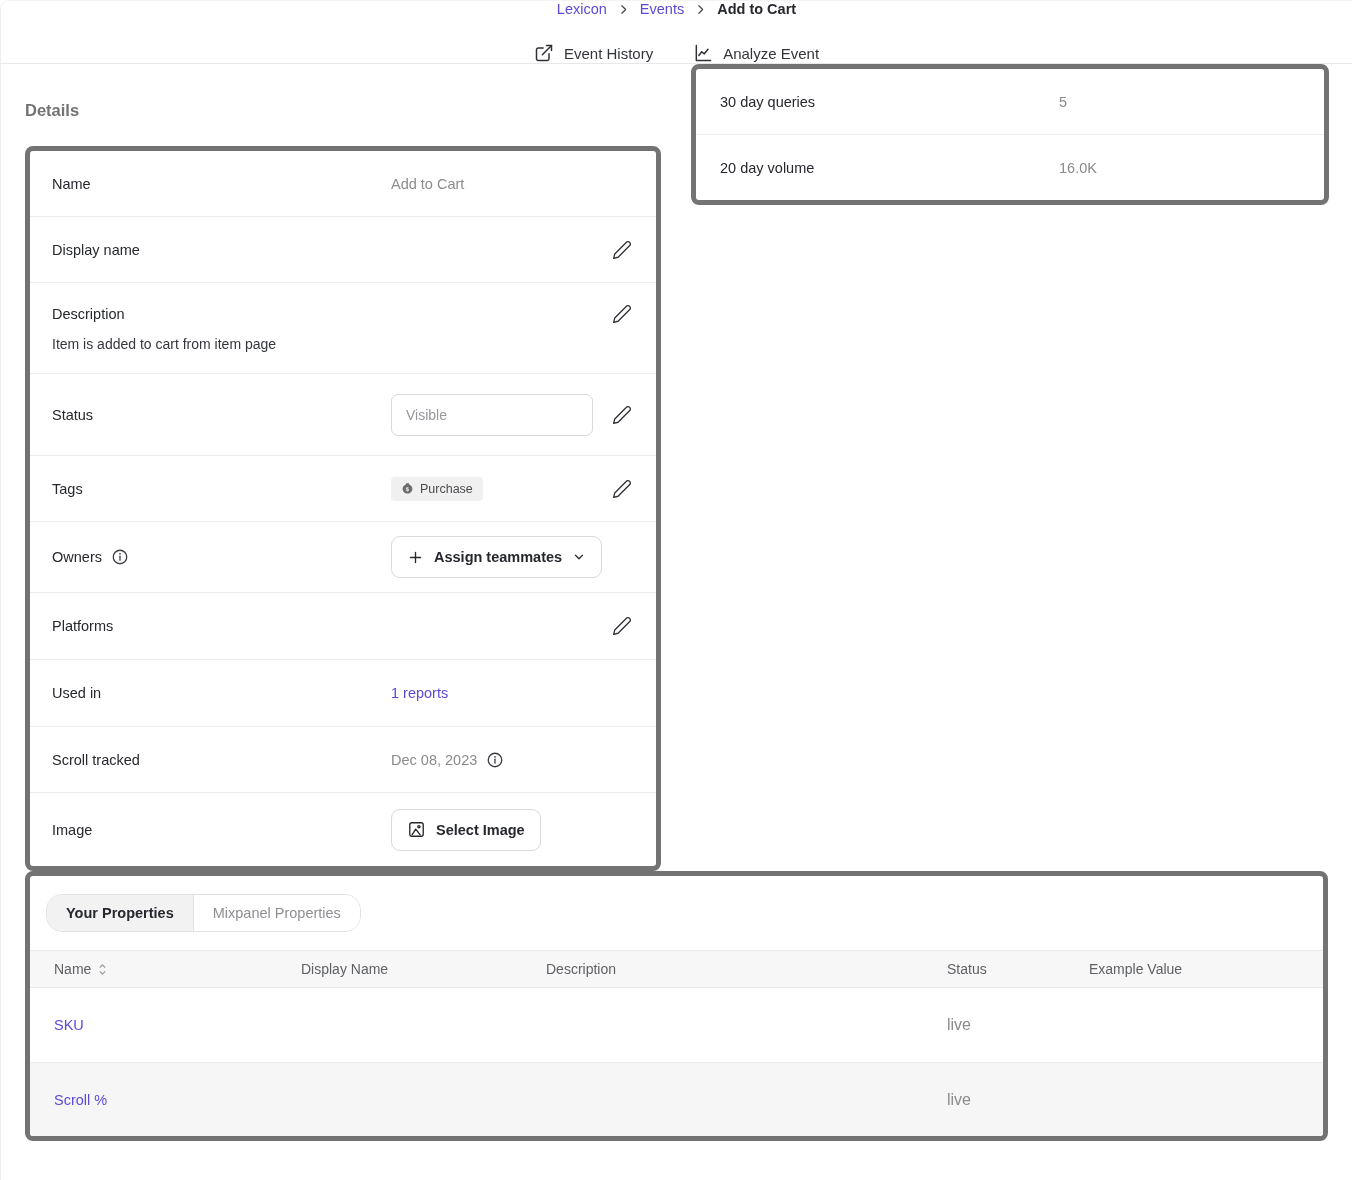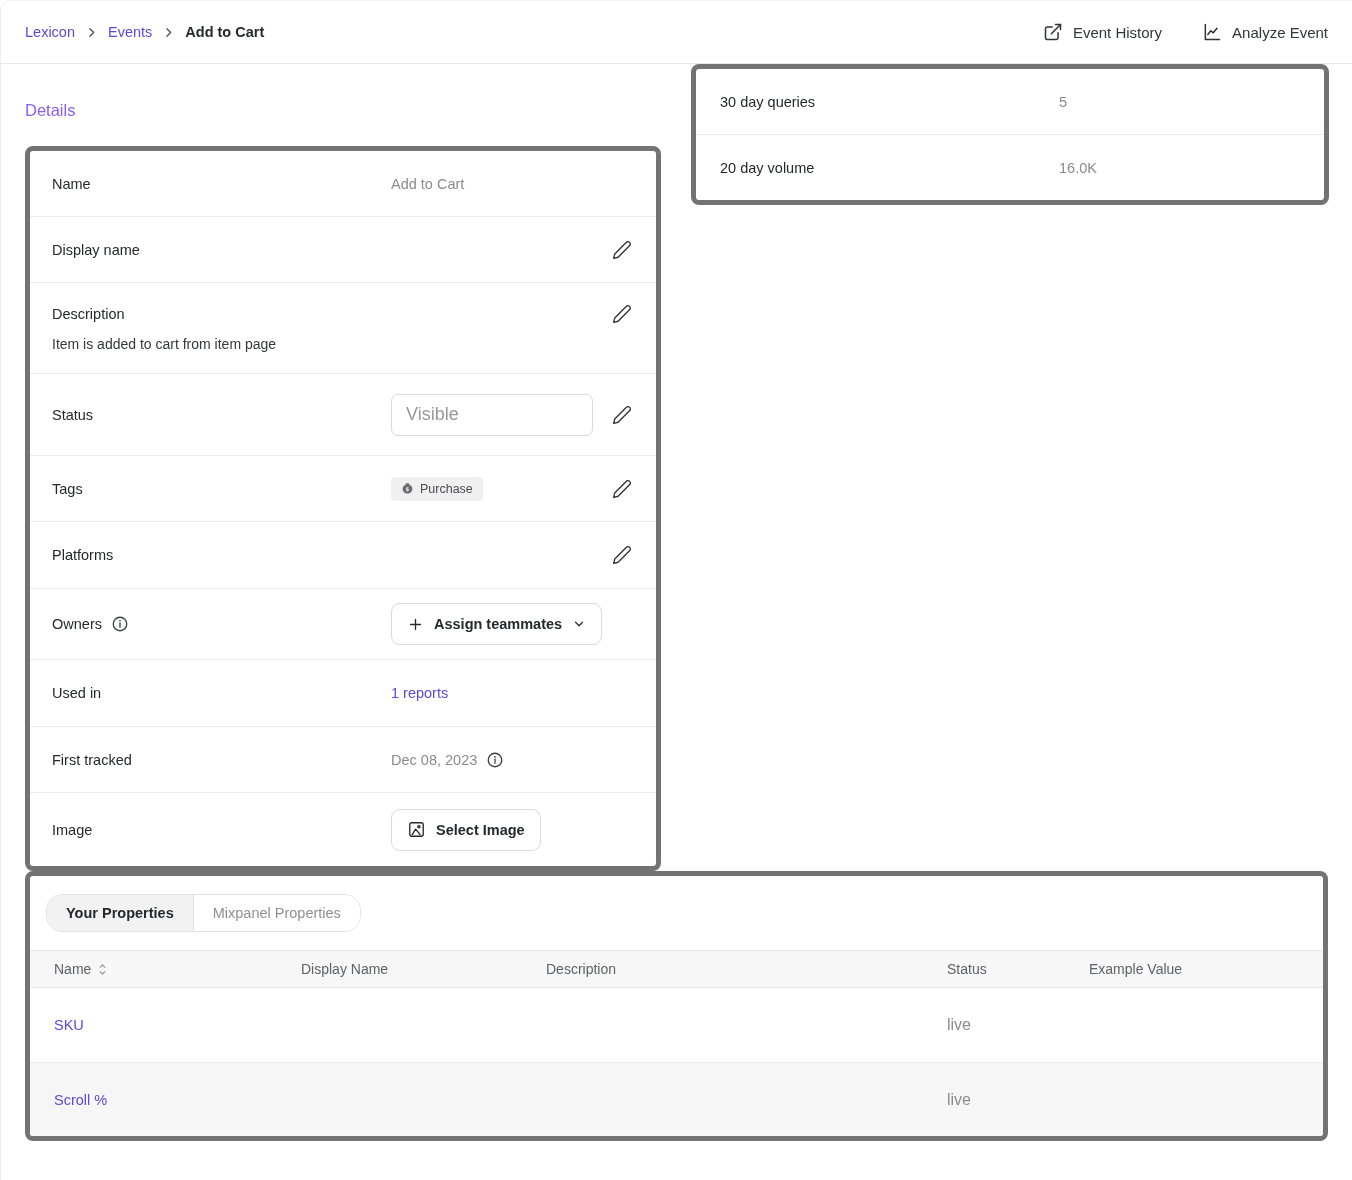--- a/index.html
+++ b/index.html
@@ -7,56 +7,56 @@
   body {
     width:1352px; height:1180px; overflow:hidden;
     background:#fff; color:#26282d;
     font-family:"Liberation Sans", sans-serif;
     -webkit-font-smoothing:antialiased;
   }
   .page { width:1352px; height:1180px; border-left:1px solid #ededed; border-top:1px solid #f3f3f3; border-top-left-radius:10px; overflow:hidden; }
 
   
   .topbar { height:63px; display:flex; align-items:center; justify-content:space-between;
-            padding:0 24px; border-bottom:1px solid #e8e8e8; background:#fff; }
+            padding:0 24px; border-bottom:1px solid #e8e8e8; background:#fff;flex-direction:column; }
   .crumbs { display:flex; align-items:center; gap:10px; font-size:14.5px; }
   .crumb-link { color:#5b4ad9; font-weight:500; cursor:pointer; }
   .crumb-sep { display:flex; color:#4a4a4a; }
   .crumb-current { font-weight:700; color:#26282d; }
   .top-actions { display:flex; align-items:center; gap:40px; }
   .action-btn { display:flex; align-items:center; gap:10px; background:none; border:none; padding:0;
                 font-family:inherit; font-size:15px; font-weight:500; color:#33353a; cursor:pointer; }
   .action-btn svg { color:#2f3136; }
 
   
   .main { padding:0 24px; }
   .cols { display:flex; gap:30px; align-items:flex-start; }
   .col-left { width:636px; flex:0 0 636px; }
   .col-right { width:638px; flex:0 0 638px; }
-  .section-title { font-size:16.5px; font-weight:400; color:#8b5cf6; margin:37px 0 26px; }
+  .section-title { font-size:16.5px; font-weight:700; color:#737373; margin:37px 0 26px; }
   .card { border:5px solid #737373; border-radius:8px; background:#fff; }
 
   
   .drow { display:flex; align-items:center; padding:0 22px; }
   .drow + .drow { border-top:1px solid #ececec; }
   .dlabel { flex:0 0 339px; display:flex; align-items:center; gap:9px;
             font-size:14.5px; font-weight:500; color:#26282d; }
   .dval { font-size:14.5px; color:#8b8b8b; }
   .pencil-btn { margin-left:auto; background:none; border:none; padding:2px; display:flex;
                 color:#2f3136; cursor:pointer; }
   .row-name{height:65px} .row-display{height:66px}
   .row-desc{display:block; padding:19px 22px 21px;}
   .desc-top{display:flex; align-items:center;}
   .desc-text{margin-top:10px; font-size:14px; color:#35373c;}
   .row-status{height:82px} .row-tags{height:66px} .row-platforms{height:67px}
   .row-owners{height:71px} .row-usedin{height:67px} .row-tracked{height:66px} .row-image{height:74px}
 
   .status-select { width:202px; height:42px; display:flex; align-items:center; padding:0 14px;
                    border:1px solid #d9d9d9; border-radius:7px; background:#fff;
-                   font-size:18px; color:#97979c; cursor:pointer; }
+                   font-size:14px; color:#97979c; cursor:pointer; }
   .tag-chip { display:inline-flex; align-items:center; gap:6px; padding:5px 10px;
               background:#f0f0f1; border-radius:4px; font-size:12.5px; font-weight:500; color:#4c4c50; cursor:pointer; }
   .outline-btn { display:flex; align-items:center; gap:10px; height:42px; padding:0 15px;
                  border:1px solid #d9d9d9; border-radius:9px; background:#fff;
                  font-family:inherit; font-size:14.5px; font-weight:600; color:#26282d; cursor:pointer; }
   .outline-btn svg { color:#26282d; }
   .link { color:#5b4ad9; font-size:14.5px; cursor:pointer; }
   .val-with-icon { display:flex; align-items:center; gap:9px; }
   .info-icon { color:#3a3c41; display:flex; }
 
@@ -196,31 +196,20 @@
             </span>
             <button class="pencil-btn">
               <span style="display:flex">
                 <svg width="20" height="20" viewBox="0 0 24 24" fill="none" stroke="currentColor" stroke-width="1.6" stroke-linecap="round" stroke-linejoin="round">
                     <path d="M17 3a2.85 2.83 0 1 1 4 4L7.3 20.7 2 22l1.3-5.3L17 3z"></path>
                   </svg>
               </span>
             </button>
           </div>
 
-          <div class="drow row-platforms">
-            <span class="dlabel">Platforms</span>
-            <button class="pencil-btn">
-              <span style="display:flex">
-                <svg width="20" height="20" viewBox="0 0 24 24" fill="none" stroke="currentColor" stroke-width="1.6" stroke-linecap="round" stroke-linejoin="round">
-                    <path d="M17 3a2.85 2.83 0 1 1 4 4L7.3 20.7 2 22l1.3-5.3L17 3z"></path>
-                  </svg>
-              </span>
-            </button>
-          </div>
-
           <div class="drow row-owners">
             <span class="dlabel">
               <span>Owners</span>
               <span class="info-icon">
                 <svg width="18" height="18" viewBox="0 0 24 24" fill="none" stroke="currentColor" stroke-width="1.7" stroke-linecap="round">
                     <circle cx="12" cy="12" r="9"></circle>
                     <line x1="12" y1="11" x2="12" y2="16.2"></line>
                     <circle cx="12" cy="7.8" r="0.4" fill="currentColor"></circle>
                   </svg>
               </span>
@@ -234,27 +223,38 @@
               </span>
               <span>Assign teammates</span>
               <span style="display:flex">
                 <svg width="14" height="14" viewBox="0 0 24 24" fill="none" stroke="currentColor" stroke-width="2.1" stroke-linecap="round" stroke-linejoin="round">
                     <polyline points="6 9 12 15 18 9"></polyline>
                   </svg>
               </span>
             </button>
           </div>
 
+          <div class="drow row-platforms">
+            <span class="dlabel">Platforms</span>
+            <button class="pencil-btn">
+              <span style="display:flex">
+                <svg width="20" height="20" viewBox="0 0 24 24" fill="none" stroke="currentColor" stroke-width="1.6" stroke-linecap="round" stroke-linejoin="round">
+                    <path d="M17 3a2.85 2.83 0 1 1 4 4L7.3 20.7 2 22l1.3-5.3L17 3z"></path>
+                  </svg>
+              </span>
+            </button>
+          </div>
+
           <div class="drow row-usedin">
             <span class="dlabel">Used in</span>
             <a class="link">1 reports</a>
           </div>
 
           <div class="drow row-tracked">
-            <span class="dlabel">First tracked</span>
+            <span class="dlabel">Scroll tracked</span>
             <span class="dval val-with-icon">
               <span>Dec 08, 2023</span>
               <span class="info-icon">
                 <svg width="18" height="18" viewBox="0 0 24 24" fill="none" stroke="currentColor" stroke-width="1.7" stroke-linecap="round">
                     <circle cx="12" cy="12" r="9"></circle>
                     <line x1="12" y1="11" x2="12" y2="16.2"></line>
                     <circle cx="12" cy="7.8" r="0.4" fill="currentColor"></circle>
                   </svg>
               </span>
             </span>

